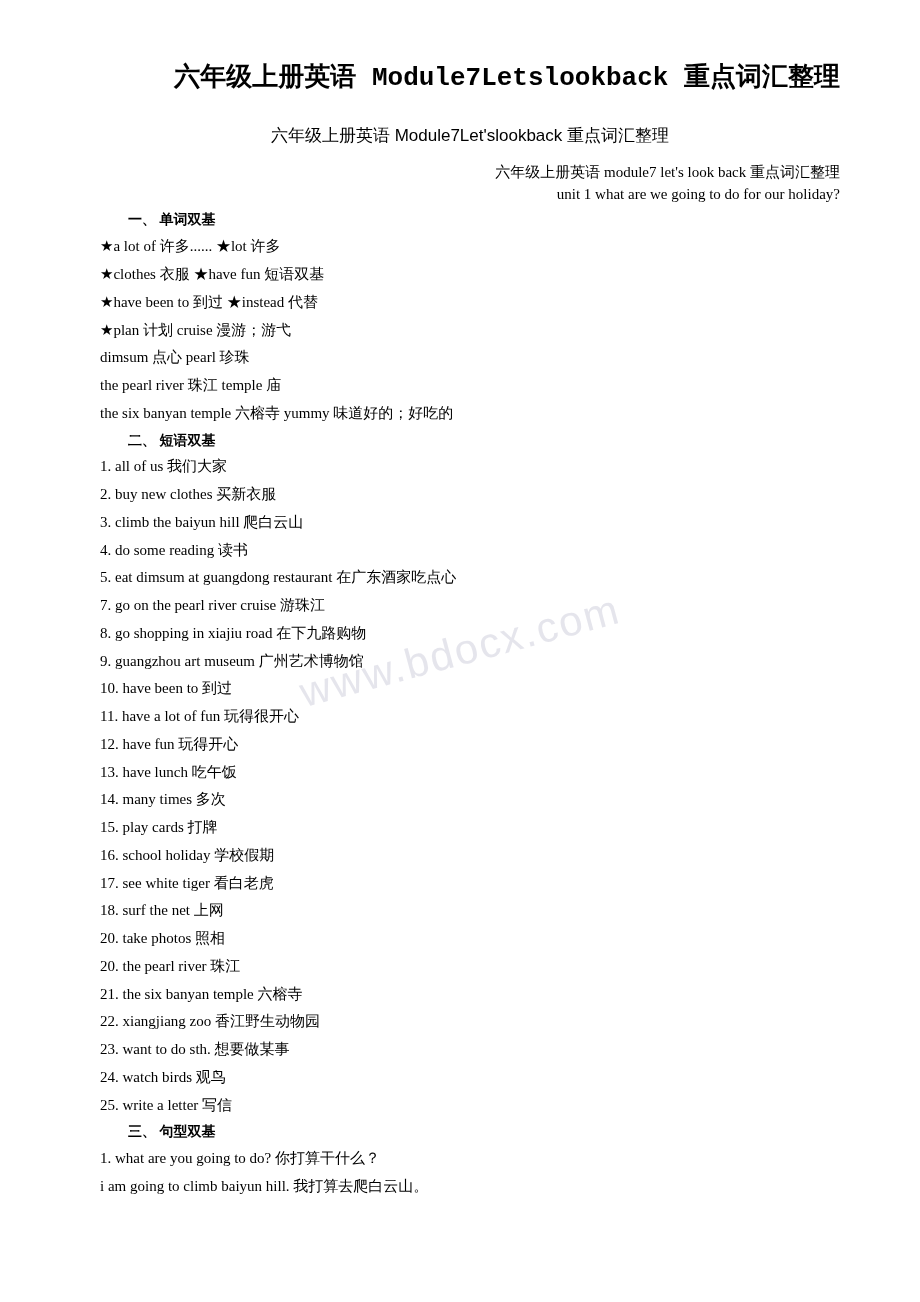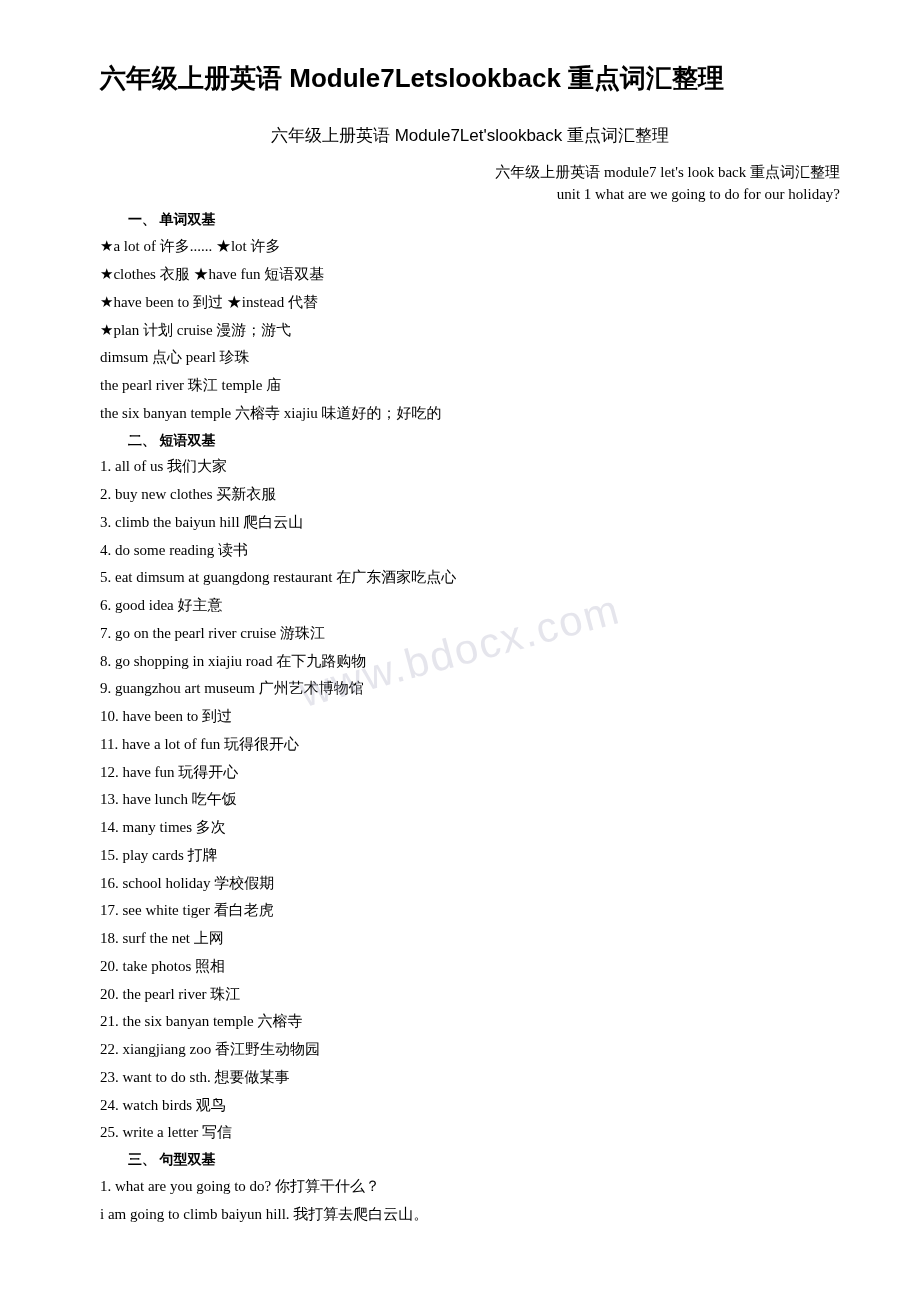--- a/index.html
+++ b/index.html
@@ -12,23 +12,23 @@
       font-family: "SimSun", "宋体", "Times New Roman", serif;
       color: #000000;
       width: 920px;
       min-height: 1302px;
       padding: 60px 80px 60px 100px;
       position: relative;
     }
     .page-title {
       font-size: 26px;
       font-weight: bold;
-      text-align: left;
+      text-align: right;
       margin-bottom: 28px;
-      font-family: Liberation Sans, sans-serif;
+      font-family: Liberation Mono, monospace;
       line-height: 1.4;
     }
     .subtitle {
       font-size: 17px;
       font-weight: normal;
       text-align: center;
       margin-bottom: 16px;
       font-family: "SimHei", "黑体", Arial, sans-serif;
     }
     .intro-line {
@@ -73,28 +73,27 @@
 <p class="intro-line">unit 1 what are we going to do for our holiday?</p>
 
 <div id="sections-container">
     <p class="section-heading">一、 单词双基</p>
     <p class="content-line">★a lot of 许多...... ★lot 许多</p>
     <p class="content-line">★clothes 衣服 ★have fun 短语双基</p>
     <p class="content-line">★have been to 到过 ★instead 代替</p>
     <p class="content-line">★plan 计划 cruise 漫游；游弋</p>
     <p class="content-line">dimsum 点心 pearl 珍珠</p>
     <p class="content-line">the pearl river 珠江 temple 庙</p>
-    <p class="content-line">the six banyan temple 六榕寺 xiajiu 味道好的；好吃的</p>
+    <p class="content-line">the six banyan temple 六榕寺 yummy 味道好的；好吃的</p>
     <p class="section-heading">二、 短语双基</p>
     <p class="content-line">1. all of us 我们大家</p>
     <p class="content-line">2. buy new clothes 买新衣服</p>
     <p class="content-line">3. climb the baiyun hill 爬白云山</p>
     <p class="content-line">4. do some reading 读书</p>
     <p class="content-line">5. eat dimsum at guangdong restaurant 在广东酒家吃点心</p>
-    <p class="content-line">6. good idea 好主意</p>
     <p class="content-line">7. go on the pearl river cruise 游珠江</p>
     <p class="content-line">8. go shopping in xiajiu road 在下九路购物</p>
     <p class="content-line">9. guangzhou art museum 广州艺术博物馆</p>
     <p class="content-line">10. have been to 到过</p>
     <p class="content-line">11. have a lot of fun 玩得很开心</p>
     <p class="content-line">12. have fun 玩得开心</p>
     <p class="content-line">13. have lunch 吃午饭</p>
     <p class="content-line">14. many times 多次</p>
     <p class="content-line">15. play cards 打牌</p>
     <p class="content-line">16. school holiday 学校假期</p>

